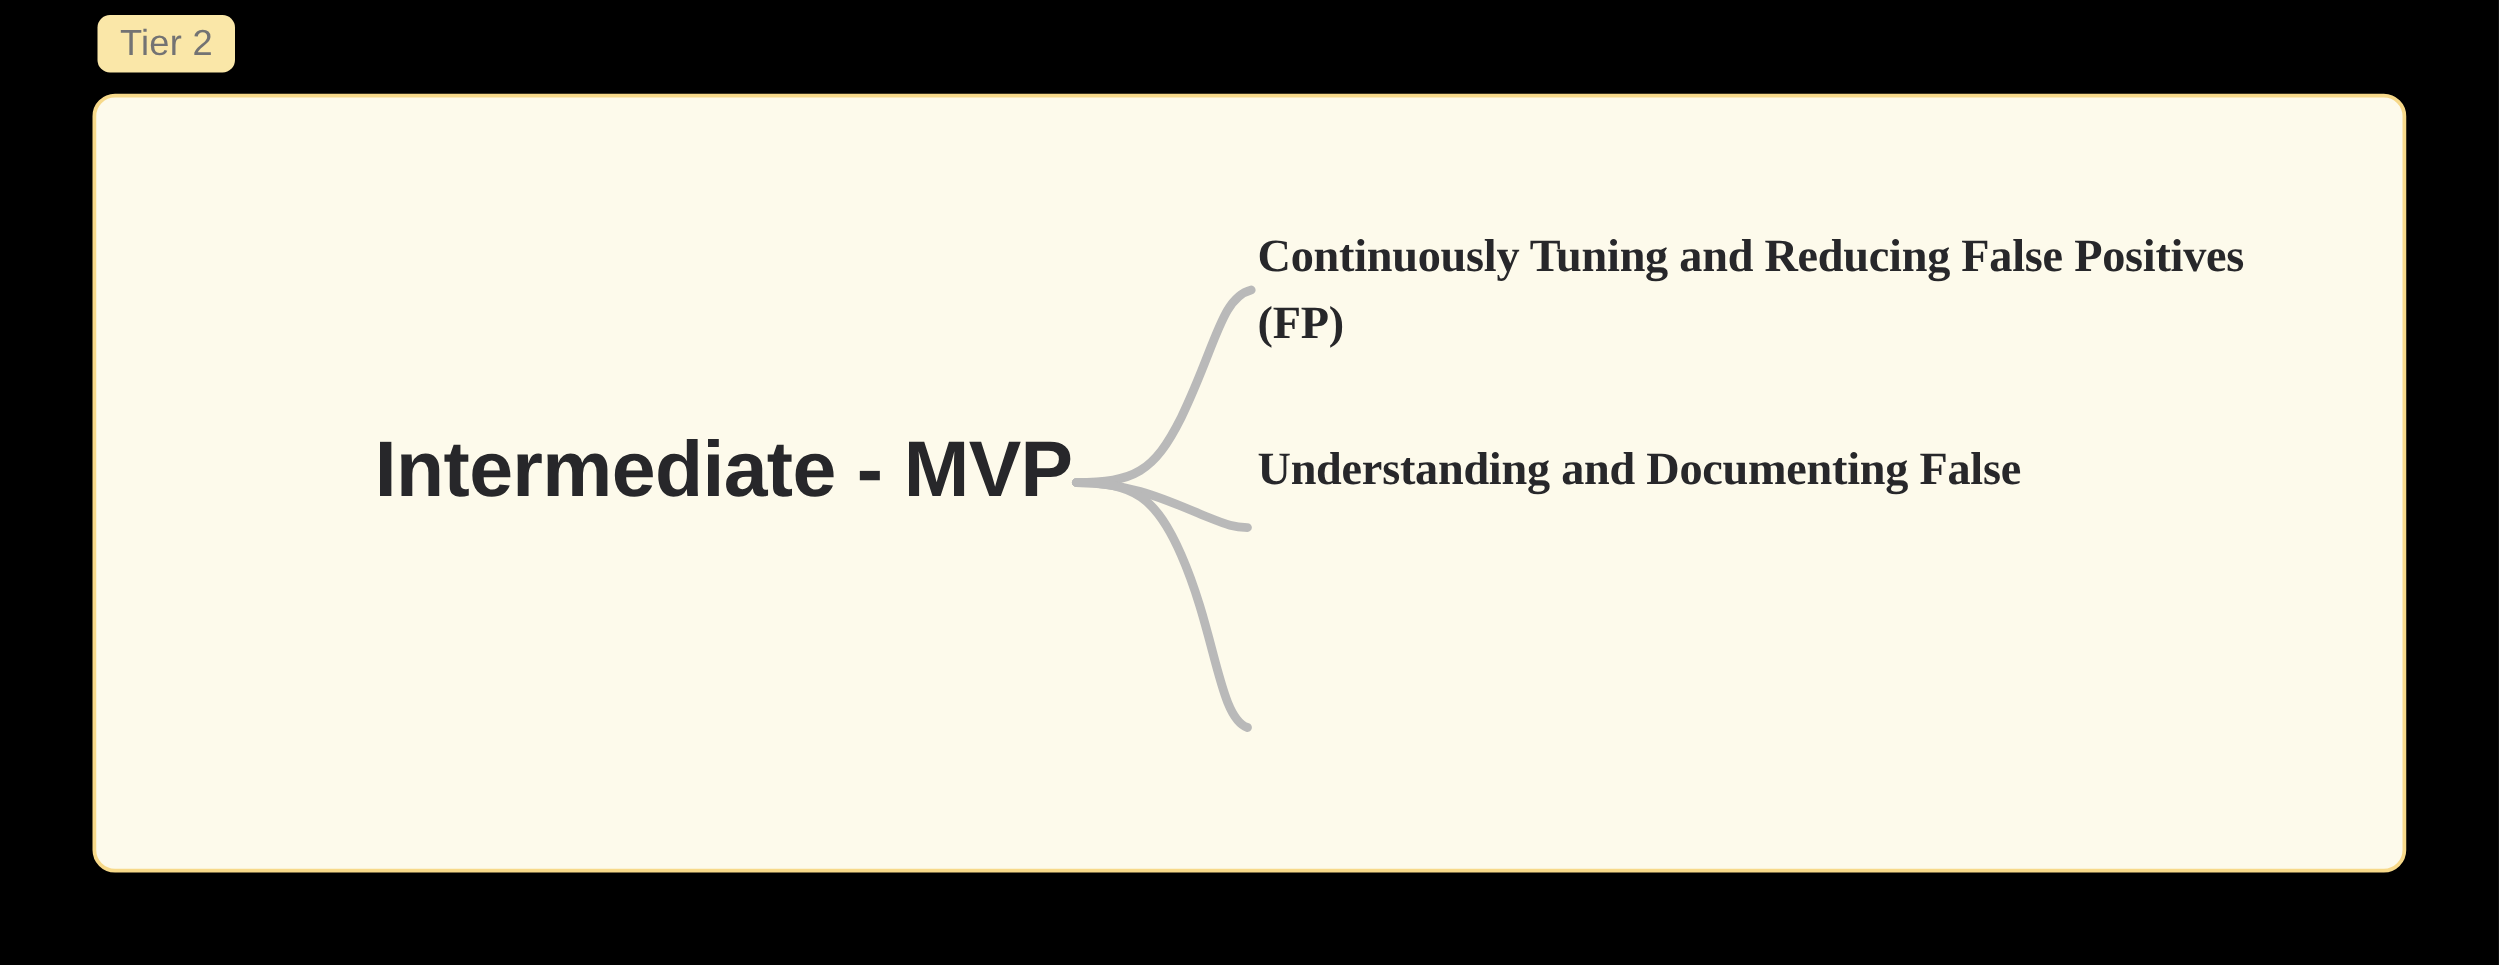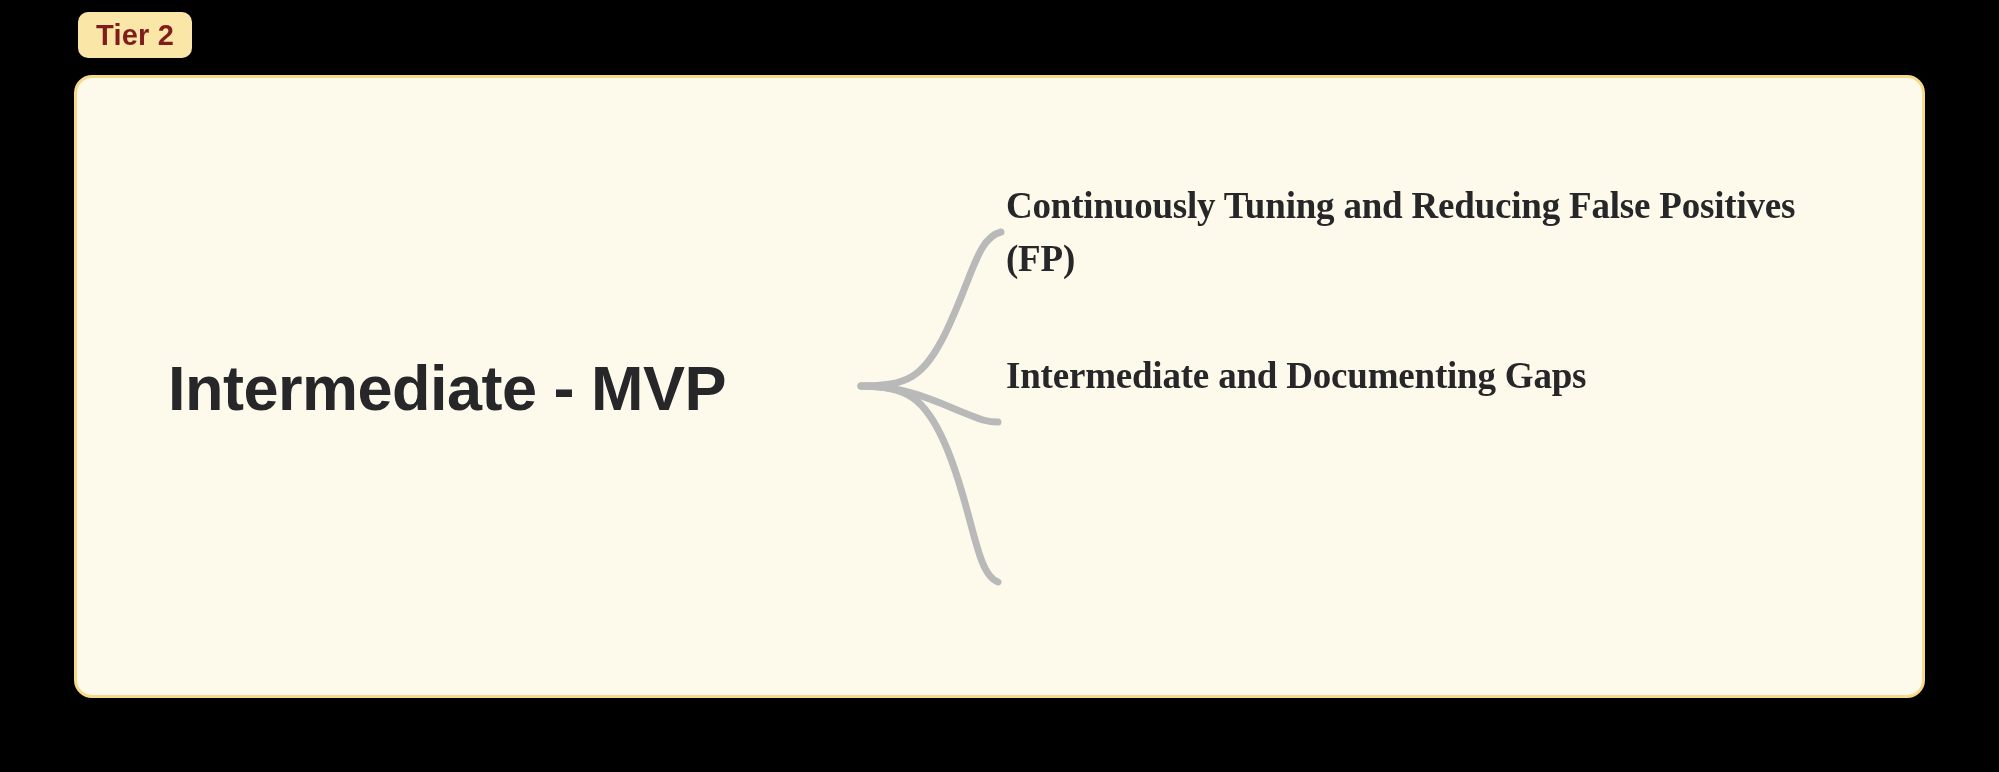--- a/index.html
+++ b/index.html
@@ -28,22 +28,22 @@
     align-items: center;
     justify-content: center;
     background: #fae7a8;
     border-radius: 10px;
     box-sizing: border-box;
     z-index: 5;
   }
   .tier-badge-label {
     font-family: "Liberation Sans", sans-serif;
     font-size: 29px;
-    font-weight: 700;
-    color: #7f1d1d;
+    font-weight: 400;
+    color: #737373;
     letter-spacing: 0.2px;
     white-space: nowrap;
     line-height: 1;
   }
 
   
   .card {
     position: absolute;
     left: 74px;
     top: 75px;
@@ -77,26 +77,26 @@
     stroke: #b9b9b9;
     stroke-width: 7;
     stroke-linecap: round;
     stroke-linejoin: round;
   }
 
   
   .root-node {
     position: absolute;
     left: 91px;
-    top: 270px;
+    top: 258px;
     width: 690px;
     height: 80px;
     display: flex;
     align-items: center;
-    justify-content: flex-start;
+    justify-content: flex-end;
   }
   .root-label {
     font-family: "Liberation Sans", sans-serif;
     font-size: 63px;
     font-weight: 700;
     color: #27272a;
     letter-spacing: -0.5px;
     white-space: nowrap;
     line-height: 1.05;
   }
@@ -139,18 +139,18 @@
 
     <div class="root-node">
       <span class="root-label">Intermediate - MVP</span>
     </div>
 
     <div class="leaf-node" id="leaf-0">
       <span class="leaf-label">Continuously Tuning and Reducing False Positives (FP)</span>
     </div>
 
     <div class="leaf-node" id="leaf-1">
-      <span class="leaf-label">Intermediate and Documenting Gaps</span>
+      <span class="leaf-label">Understanding and Documenting False</span>
     </div>
 
 
   </div>
 </div>
 
 </body></html>

